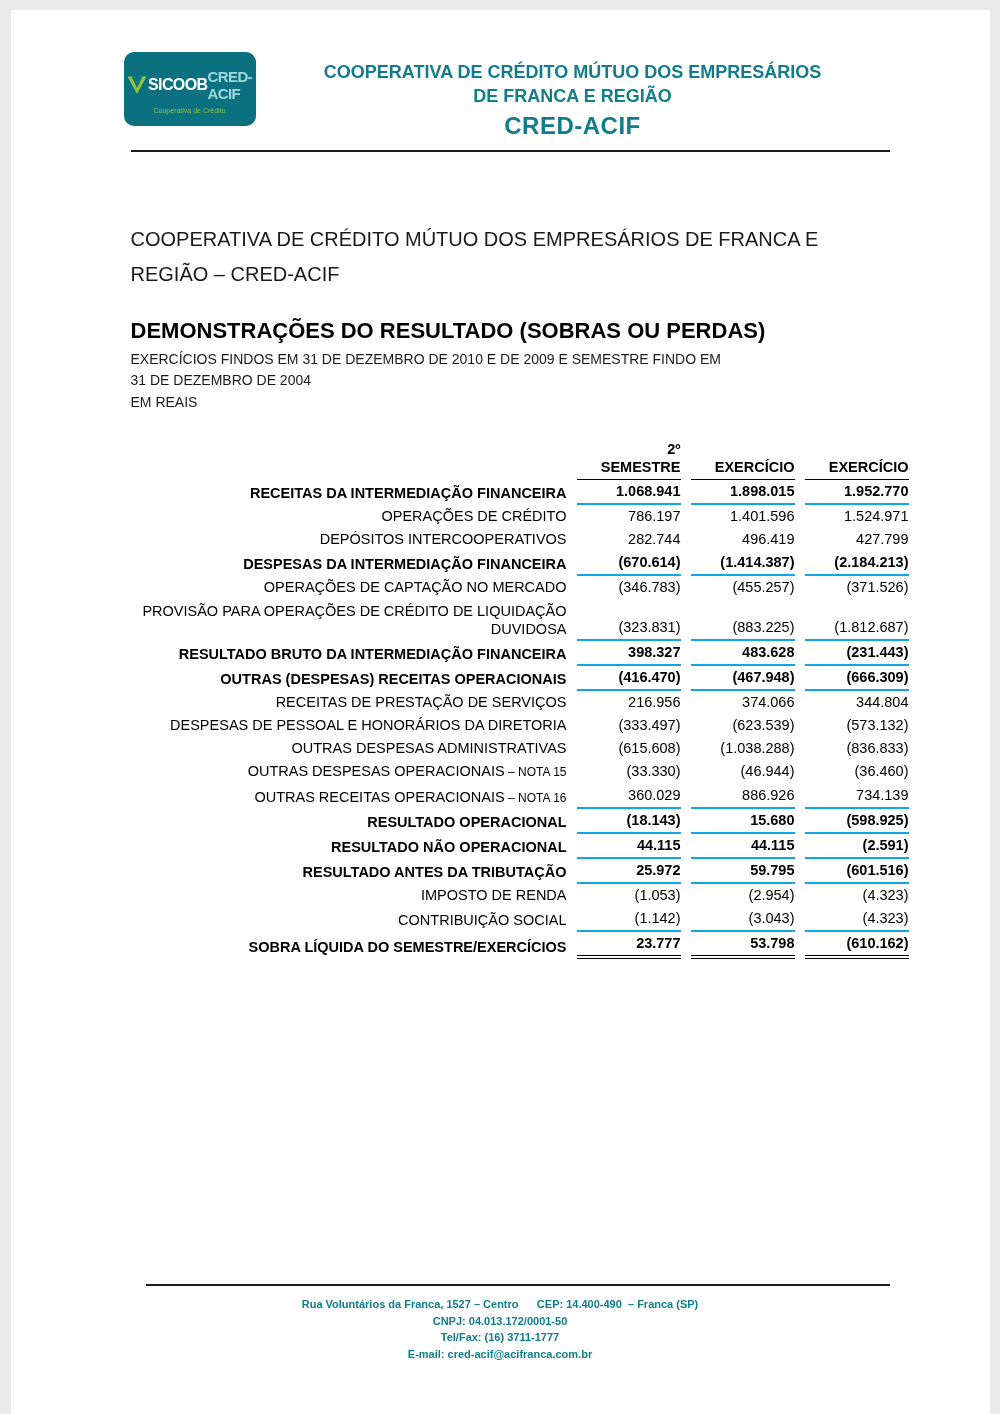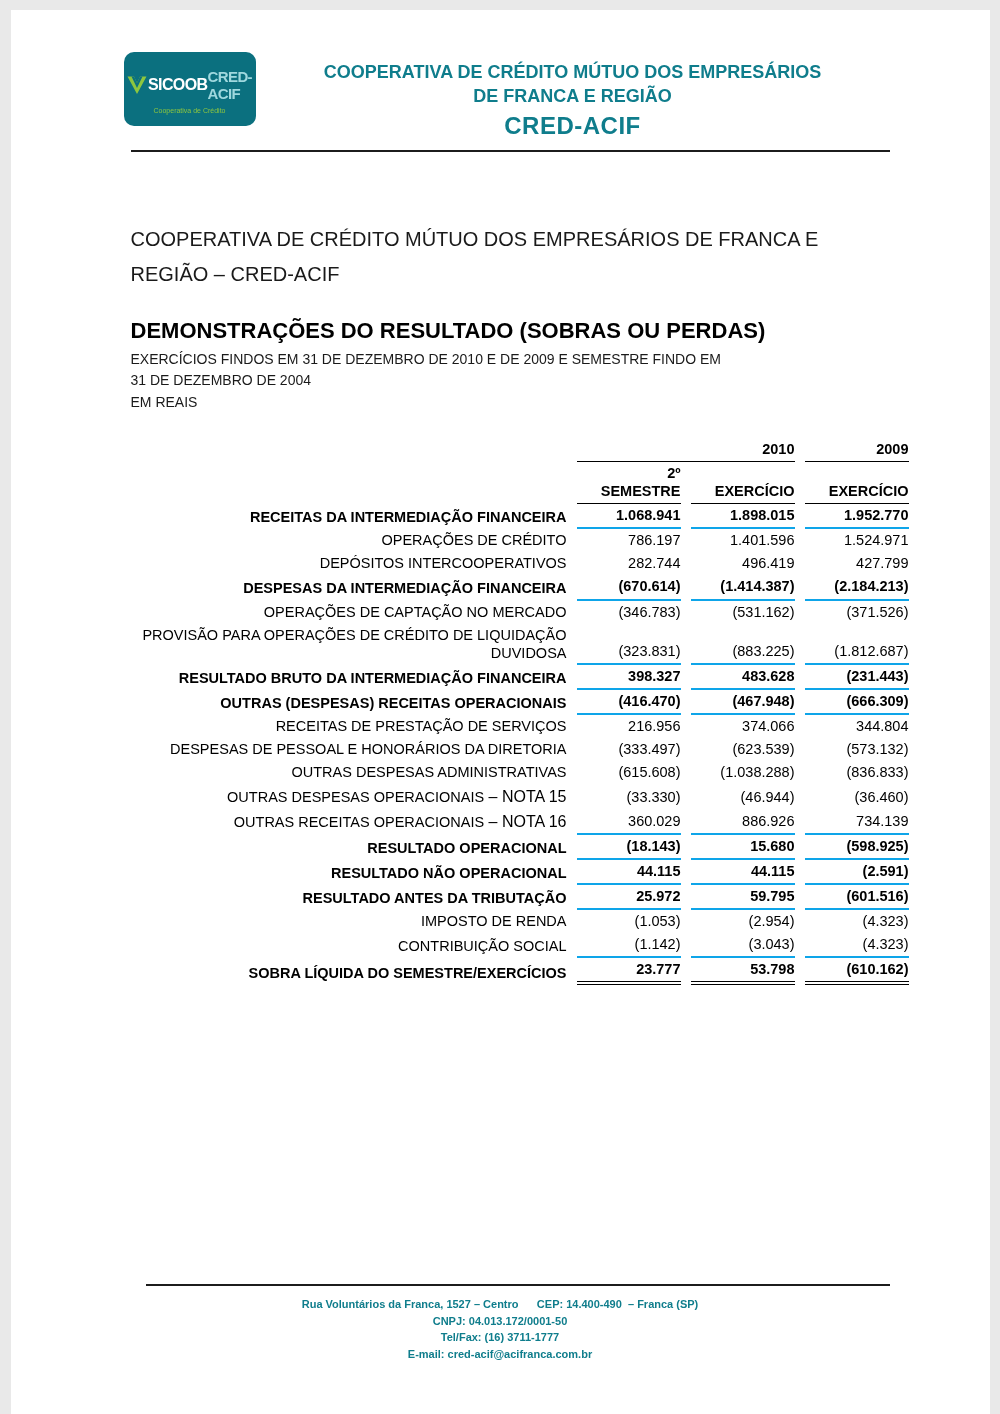--- a/index.html
+++ b/index.html
@@ -37,21 +37,21 @@
   table.fin{ border-collapse:separate; border-spacing:10px 0; margin:24px 0 0 110px; font-size:14.5px; color:#000; }
   table.fin th, table.fin td{ padding:2px 0 3px; vertical-align:bottom; line-height:1.25; }
   .label-col{ width:436px; text-align:right; }
   .numcol{ width:104px; text-align:right; }
   th.year-cell{ text-align:right; font-weight:bold; padding-right:6px; border-bottom:1px solid #000; }
   th.colhead{ text-align:right; font-weight:bold; border-bottom:1px solid #000; padding-top:4px; }
   th.colhead .two-line{ display:block; }
   tr.bold td{ font-weight:bold; }
   td.line{ border-bottom:2px solid #0ea5e9; }
   td.dline{ border-bottom:4px double #000; }
-  .note{ font-size:16px; }
+  .note{ font-size:12px; }
   
   .footer-wrap{ margin-top:auto; padding-bottom:62px; }
   .footer-rule{ border:none; border-top:2px solid #1c1c1c; margin:0 100px 10px 135px; }
   .doc-footer{ text-align:center; color:var(--teal,#0f7d8c); font-weight:bold; font-size:11px; line-height:1.5; }
   .doc-footer div{ white-space:pre-wrap; }
 </style>
 </head>
 <body>
 
 <div class="page">
@@ -82,25 +82,20 @@
     <div class="subtitles">
       <div>EXERCÍCIOS FINDOS EM 31 DE DEZEMBRO DE 2010 E DE 2009 E SEMESTRE FINDO EM</div>
       <div>31 DE DEZEMBRO DE 2004</div>
       <div>EM REAIS</div>
     </div>
 
     <table class="fin">
       <thead>
         <tr>
           <th class="label-col"></th>
-          <th class="year-cell" colspan="2">2010</th>
-          <th class="year-cell numcol">2009</th>
-        </tr>
-        <tr>
-          <th class="label-col"></th>
           <th class="colhead numcol">
             <span class="two-line">2º</span>
             <span class="two-line">SEMESTRE</span>
           </th>
           <th class="colhead numcol">EXERCÍCIO</th>
           <th class="colhead numcol">EXERCÍCIO</th>
         </tr>
       </thead>
       <tbody id="table-body">
           <tr class="bold">
@@ -123,21 +118,21 @@
           </tr>
           <tr class="bold">
             <td class="label-col">DESPESAS DA INTERMEDIAÇÃO FINANCEIRA</td>
             <td class="numcol line">(670.614)</td>
             <td class="numcol line">(1.414.387)</td>
             <td class="numcol line">(2.184.213)</td>
           </tr>
           <tr>
             <td class="label-col">OPERAÇÕES DE CAPTAÇÃO NO MERCADO</td>
             <td class="numcol">(346.783)</td>
-            <td class="numcol">(531.162)</td>
+            <td class="numcol">(455.257)</td>
             <td class="numcol">(371.526)</td>
           </tr>
           <tr>
             <td class="label-col">PROVISÃO PARA OPERAÇÕES DE CRÉDITO DE LIQUIDAÇÃO DUVIDOSA</td>
             <td class="numcol line">(323.831)</td>
             <td class="numcol line">(883.225)</td>
             <td class="numcol line">(1.812.687)</td>
           </tr>
           <tr class="bold">
             <td class="label-col">RESULTADO BRUTO DA INTERMEDIAÇÃO FINANCEIRA</td>

